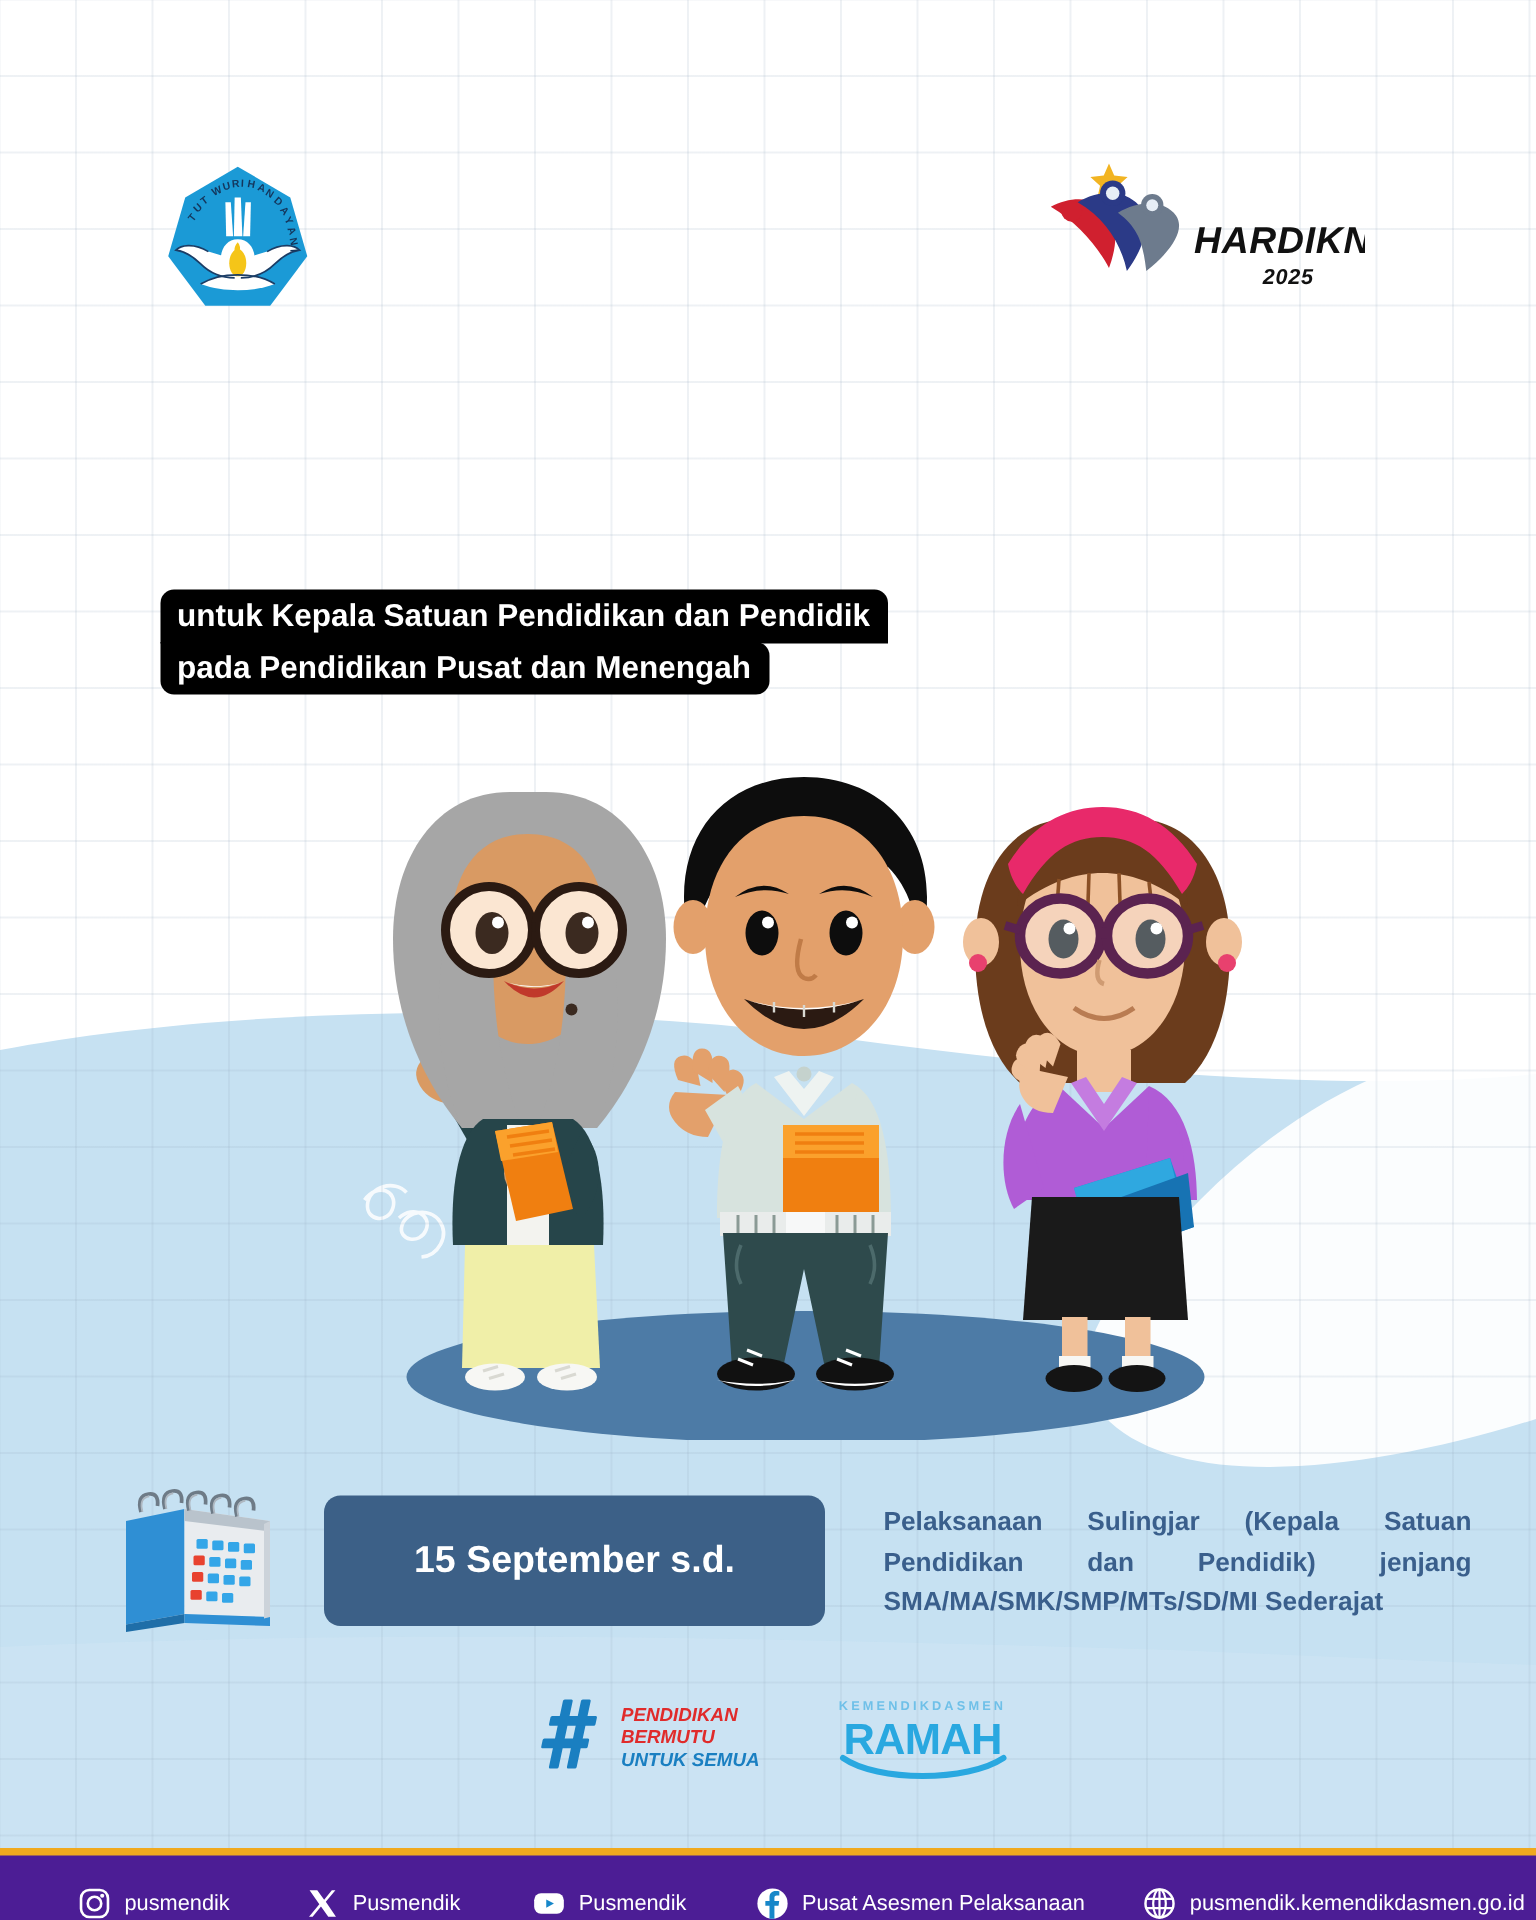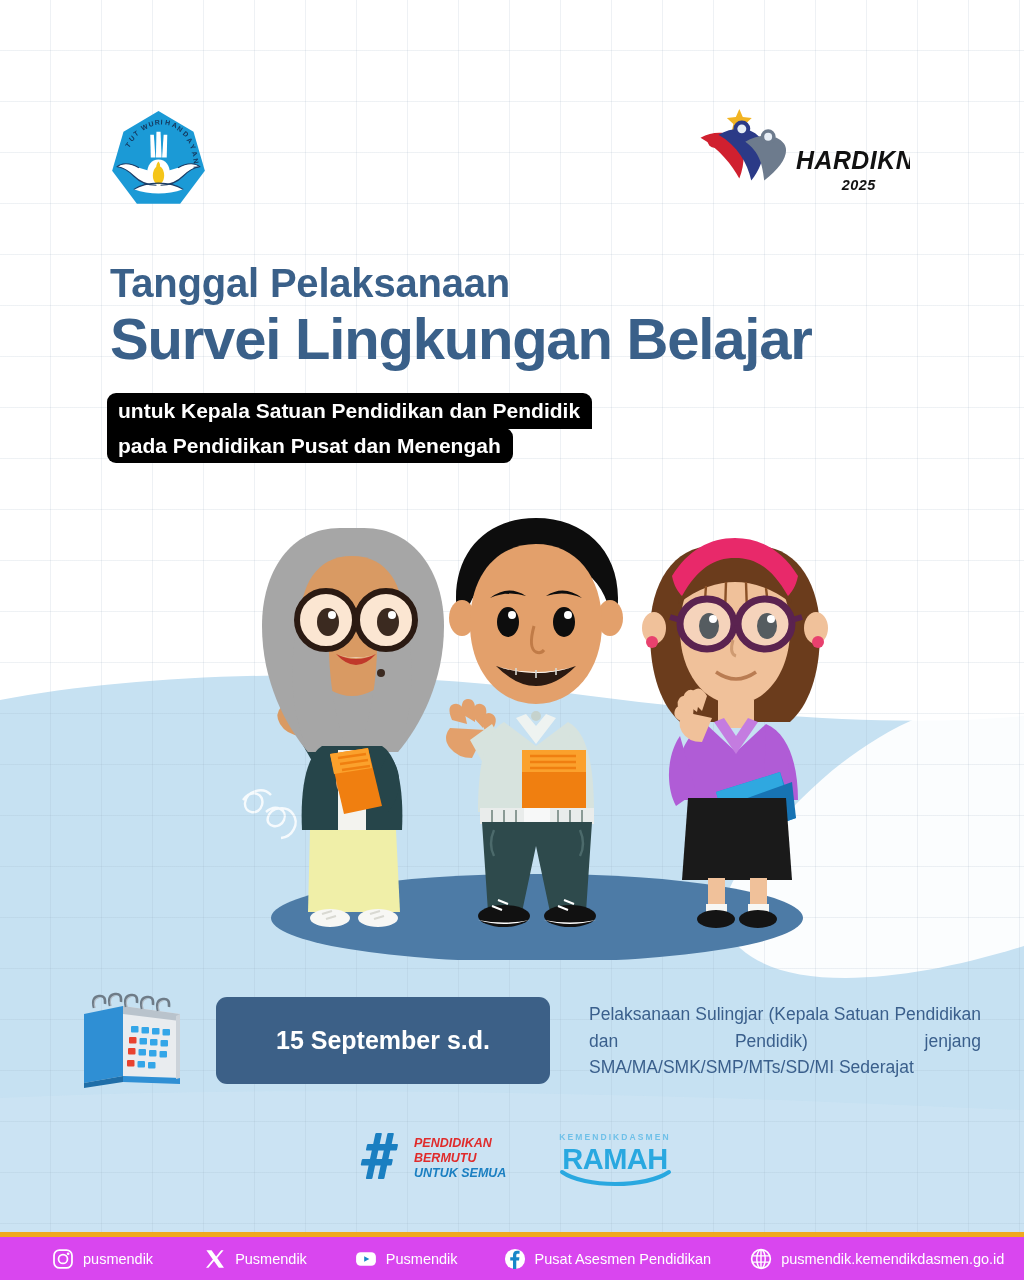--- a/index.html
+++ b/index.html
@@ -76,33 +76,33 @@
 
   .date-box {
     position:absolute; left:216px; top:997px; width:334px; height:87px;
     background:#3c6087; border-radius:11px; z-index:6;
     display:flex; flex-direction:column; align-items:center; justify-content:center;
   }
   .date-line { color:#ffffff; font-size:25px; font-weight:bold; line-height:1.33; white-space:nowrap; }
 
   .desc-text {
     position:absolute; left:589px; top:1001px; width:392px; z-index:6;
-    color:#3a5f8c; font-size:17.5px; font-weight:normal;
+    color:#3a5f8c; font-size:17.5px; font-weight:bold;
     line-height:1.52; text-align:justify;
   }
 
   
   .logo-pbus { position:absolute; left:358px; top:1126px; width:170px; height:62px; z-index:6; }
   .logo-ramah { position:absolute; left:540px; top:1126px; width:150px; height:62px; z-index:6; }
 
   
   .footer {
     position:absolute; left:0; bottom:0; width:1024px; height:48px;
-    background:#d946ef; border-top:5px solid #f0a91e;
-    display:flex; align-items:center; z-index:9;
+    background:#4c1d95; border-top:5px solid #f0a91e;
+    display:flex; align-items:flex-end; z-index:9;
   }
   .f-item { display:flex; align-items:center; color:#ffffff; font-size:14.5px; white-space:nowrap; }
   .f-item .f-ico { width:22px; height:22px; margin-right:9px; flex:0 0 22px; display:block; }
   .f-item.ig  { margin-left:52px; }
   .f-item.x   { margin-left:51px; }
   .f-item.yt  { margin-left:48px; }
   .f-item.fb  { margin-left:46px; }
   .f-item.web { margin-left:39px; }
 </style>
 </head>
@@ -186,24 +186,20 @@
     <path d="M112,74 C142,56 176,58 190,78 C202,96 186,124 150,152 C146,120 142,96 112,74 Z" fill="#6d7b8d"></path>
     <circle cx="158" cy="64" r="15" fill="#6d7b8d"></circle>
     <circle cx="158" cy="64" r="8" fill="#e7eef6"></circle>
 
     <g fill="#111111" font-family="'Liberation Sans',sans-serif" font-weight="bold" font-style="italic">
       <text x="214" y="128" font-size="50" letter-spacing="1">HARDIKNAS</text>
       <text x="306" y="170" font-size="29" letter-spacing="1">2025</text>
     </g>
   </svg>
 
-  <div class="title-block">
-    <div class="title-1">Tanggal Pelaksanaan</div>
-    <div class="title-2">Survei Lingkungan Belajar</div>
-  </div>
 
   <div class="subtitle-wrap">
     <div><span class="sub-line l1">untuk Kepala Satuan Pendidikan dan Pendidik</span></div>
     <div><span class="sub-line l2">pada Pendidikan Pusat dan Menengah</span></div>
   </div>
 
   <svg class="characters" viewBox="0 0 1024 460">
 
     <ellipse cx="537" cy="418" rx="266" ry="44" fill="#4d7ba6"></ellipse>
 
@@ -512,21 +508,21 @@
         <path d="M10,9.0 L15.6,12 L10,15 Z" fill="#1787c9"></path>
       </svg>
       <span>Pusmendik</span>
     </div>
 
     <div class="f-item fb">
       <svg class="f-ico" viewBox="0 0 24 24">
         <circle cx="12" cy="12" r="11" fill="#ffffff"></circle>
         <path d="M13.4,23 V13.6 h3.0 l0.45,-3.5 H13.4 V7.9 c0,-1.0 0.28,-1.7 1.72,-1.7 h1.84 V3.1 c-0.32,-0.04 -1.41,-0.14 -2.68,-0.14 c-2.65,0 -4.47,1.62 -4.47,4.6 v2.54 H6.8 v3.5 h3.01 V23 Z" fill="#1787c9"></path>
       </svg>
-      <span>Pusat Asesmen Pendidikan</span>
+      <span>Pusat Asesmen Pelaksanaan</span>
     </div>
 
     <div class="f-item web">
       <svg class="f-ico" viewBox="0 0 24 24">
         <circle cx="12" cy="12" r="10.2" fill="none" stroke="#ffffff" stroke-width="1.8"></circle>
         <ellipse cx="12" cy="12" rx="4.6" ry="10.2" fill="none" stroke="#ffffff" stroke-width="1.6"></ellipse>
         <path d="M2.2,8.6 H21.8 M2.2,15.4 H21.8 M12,1.8 V22.2" stroke="#ffffff" stroke-width="1.6" fill="none"></path>
       </svg>
       <span>pusmendik.kemendikdasmen.go.id</span>
     </div>

